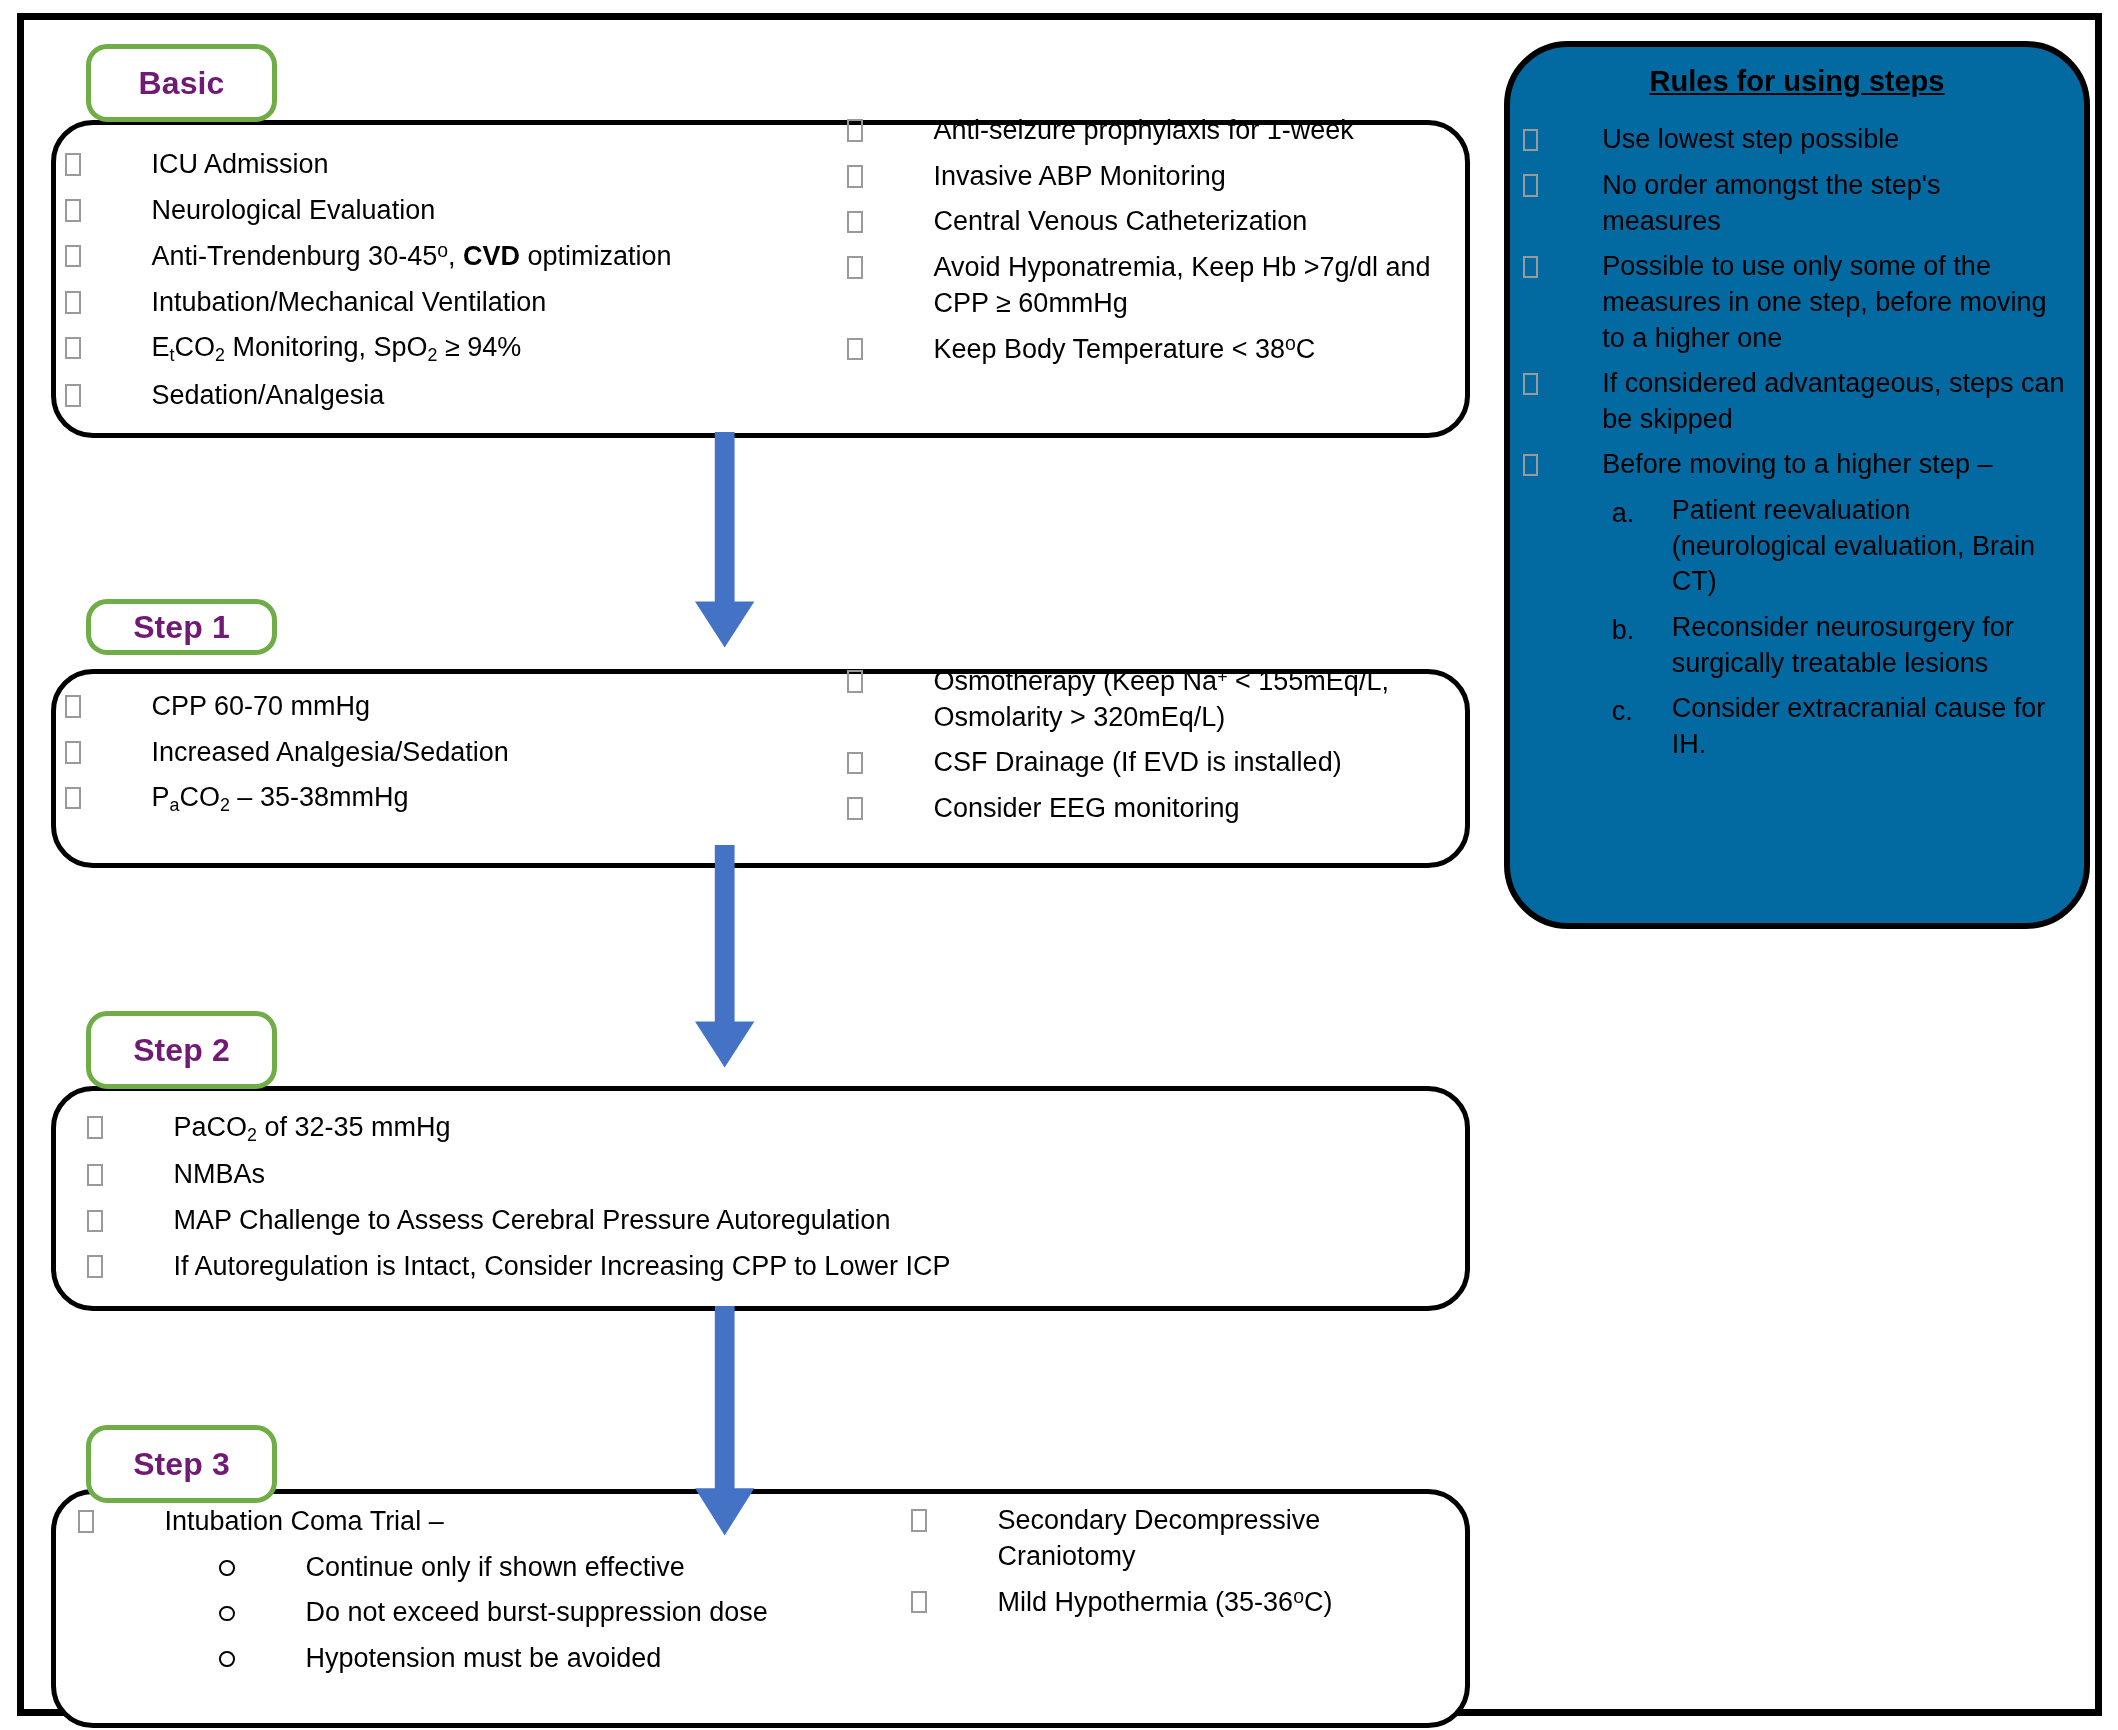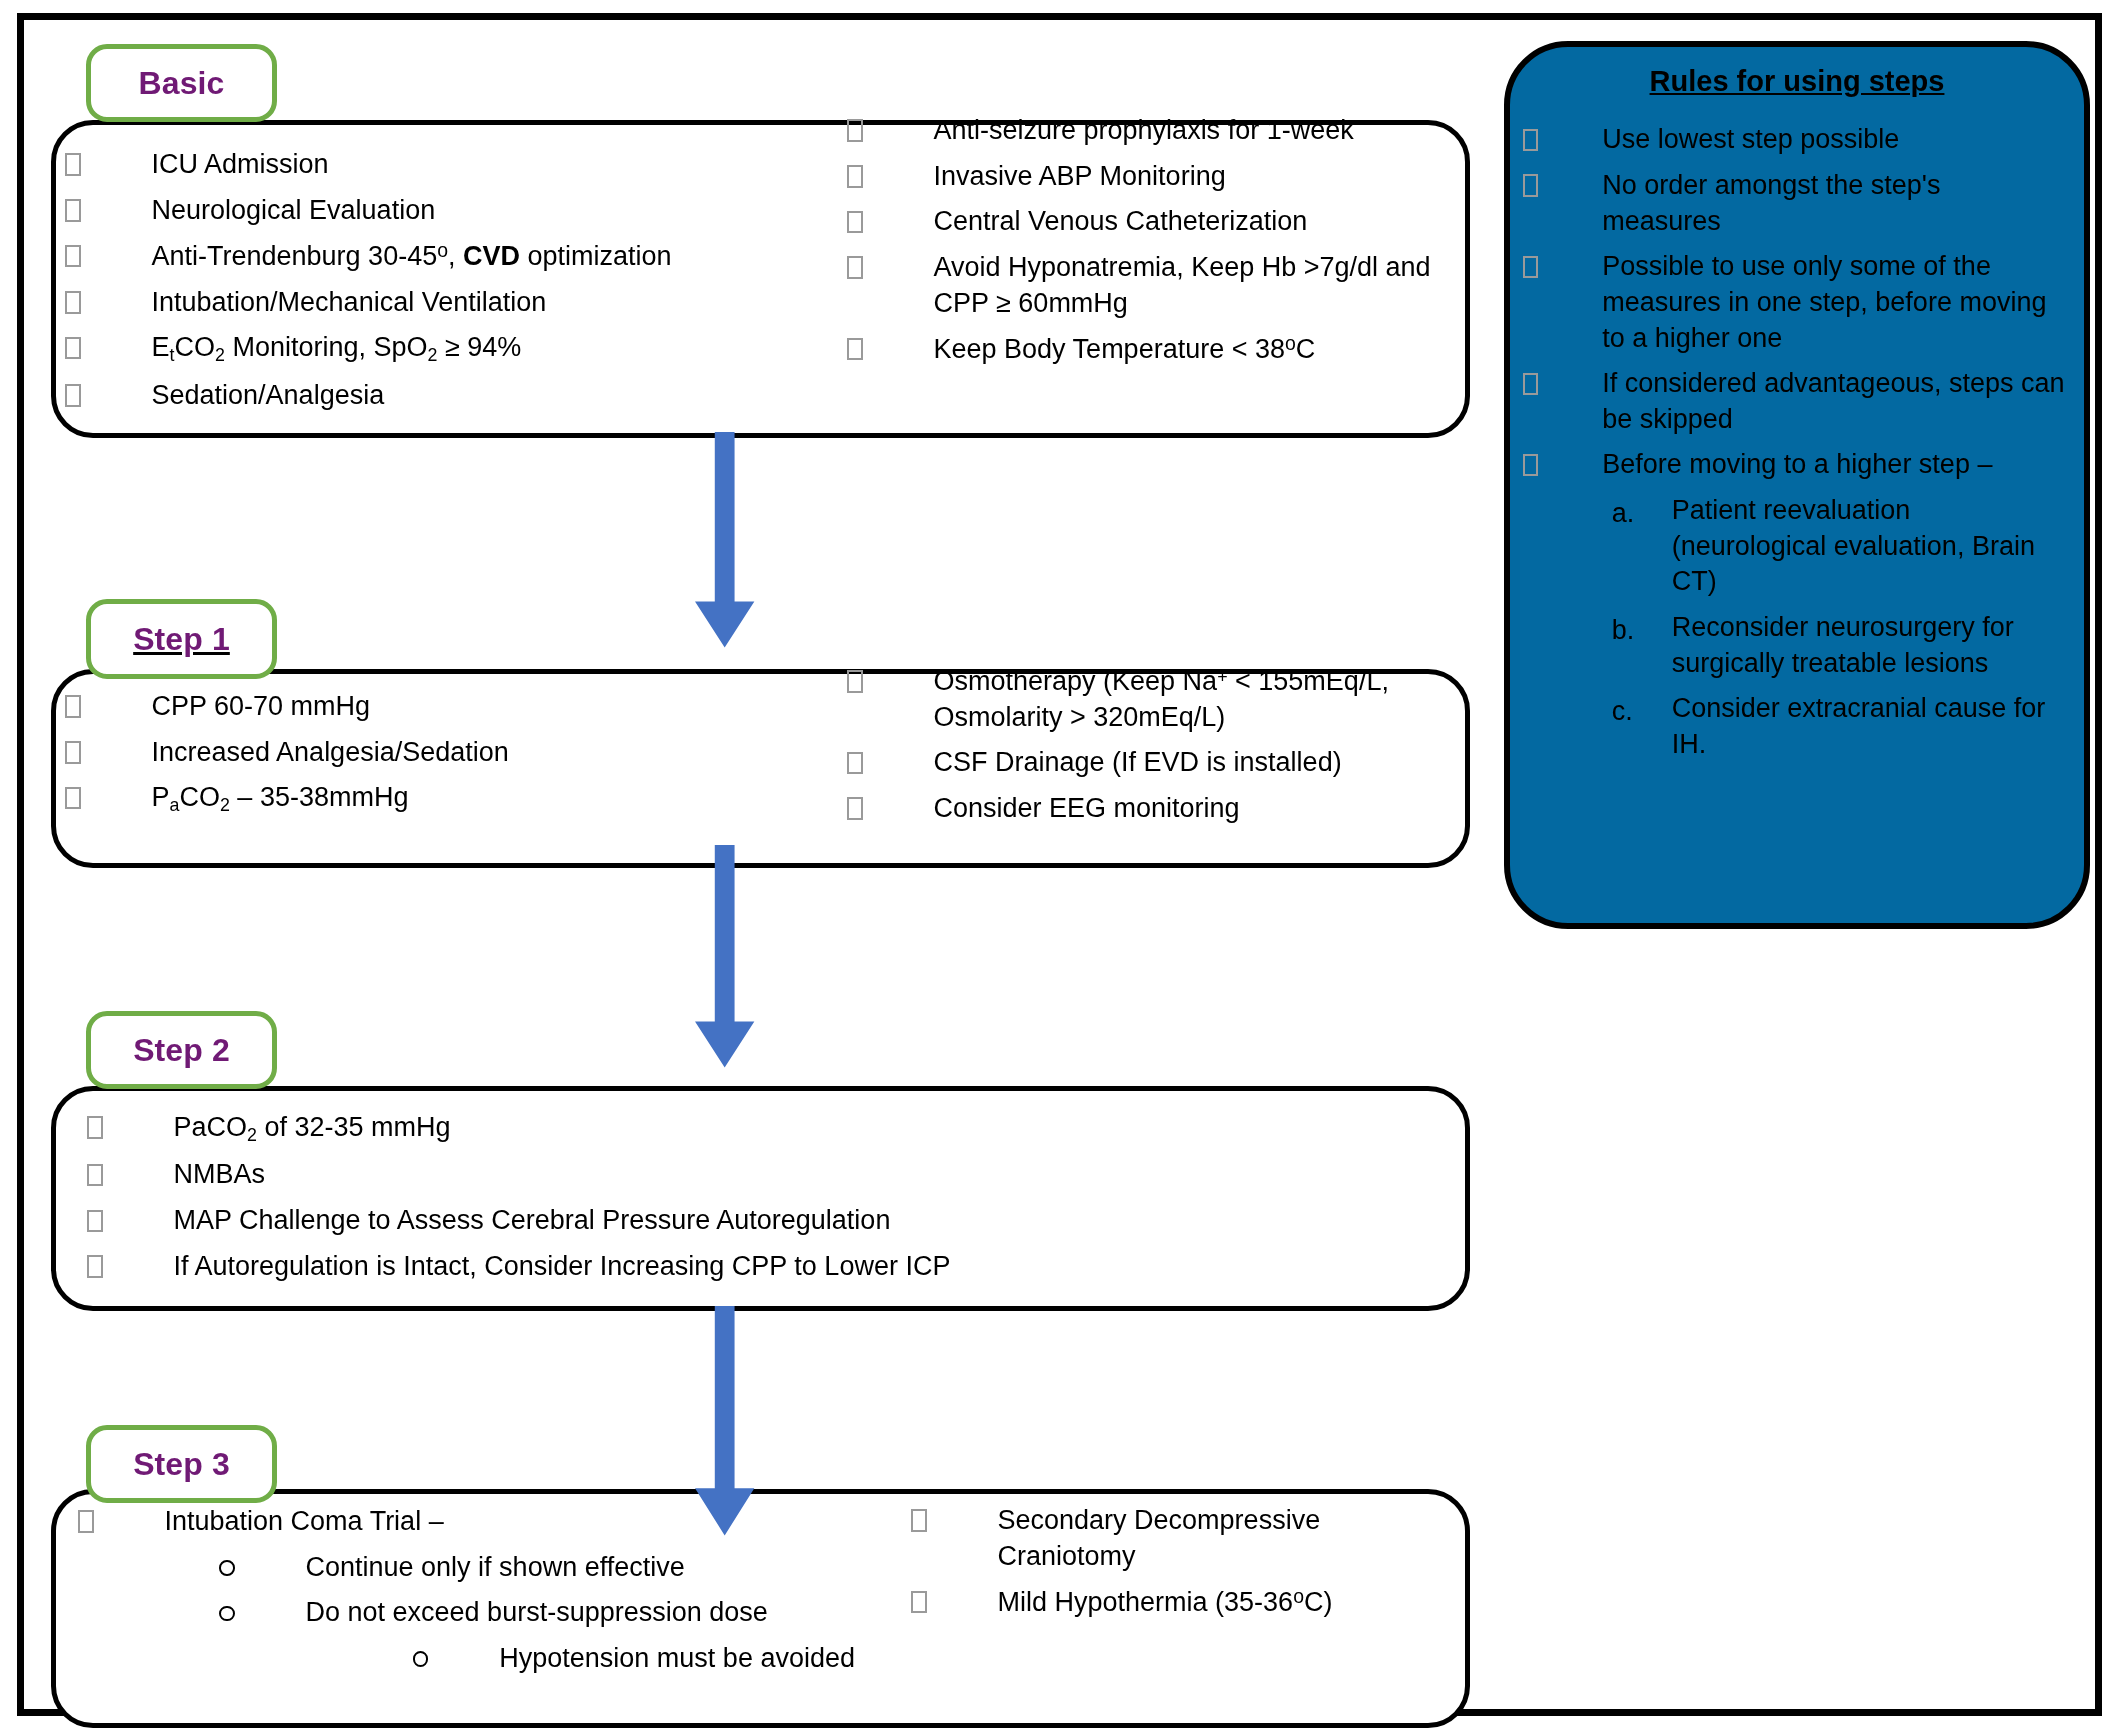--- a/index.html
+++ b/index.html
@@ -211,21 +211,21 @@
     </div>
     <div class="row">
       <span class="cbox"></span>
         <span class="gap-s"></span>
       <span class="txt">Keep Body Temperature &lt; 38<span class="deg">o</span>C</span>
     </div>
   </div>
 
   <div class="step-box" style="left:51px; top:669px; width:1419px; height:199px;"></div>
 
-  <div class="step-chip" style="left:86px; top:599px; width:191px; height:80px;text-decoration:underline;">
+  <div class="step-chip" style="left:86px; top:599px; width:191px; height:56px;">
     <span>Step 1</span>
   </div>
 
   <div class="col" style="left:65px; top:689px; width:706px;">
     <div class="row">
       <span class="cbox"></span>
         <span class="gap-s"></span>
       <span class="txt">CPP 60-70 mmHg</span>
     </div>
     <div class="row">
@@ -302,21 +302,21 @@
     <div class="row" style="margin-left:141px;">
       <span class="circ"></span>
         <span class="gap-s"></span>
       <span class="txt">Continue only if shown effective</span>
     </div>
     <div class="row" style="margin-left:141px;">
       <span class="circ"></span>
         <span class="gap-s"></span>
       <span class="txt">Do not exceed burst-suppression dose</span>
     </div>
-    <div class="row" style="margin-left:141px;justify-content:flex-end;">
+    <div class="row" style="margin-left:141px;">
       <span class="circ"></span>
         <span class="gap-s"></span>
       <span class="txt">Hypotension must be avoided</span>
     </div>
   </div>
 
   <div class="col" style="left:911px; top:1503px; width:494px;">
     <div class="row">
       <span class="cbox"></span>
         <span class="gap-s"></span>

